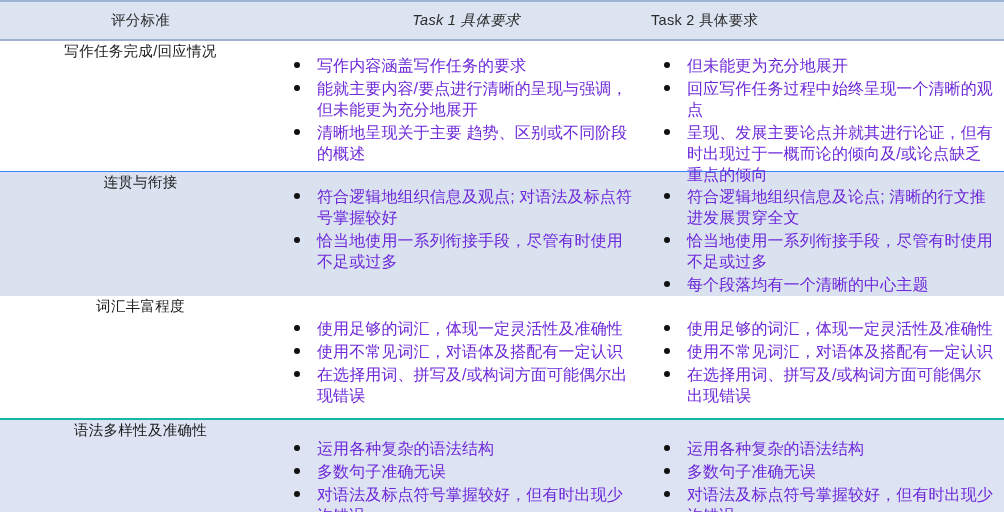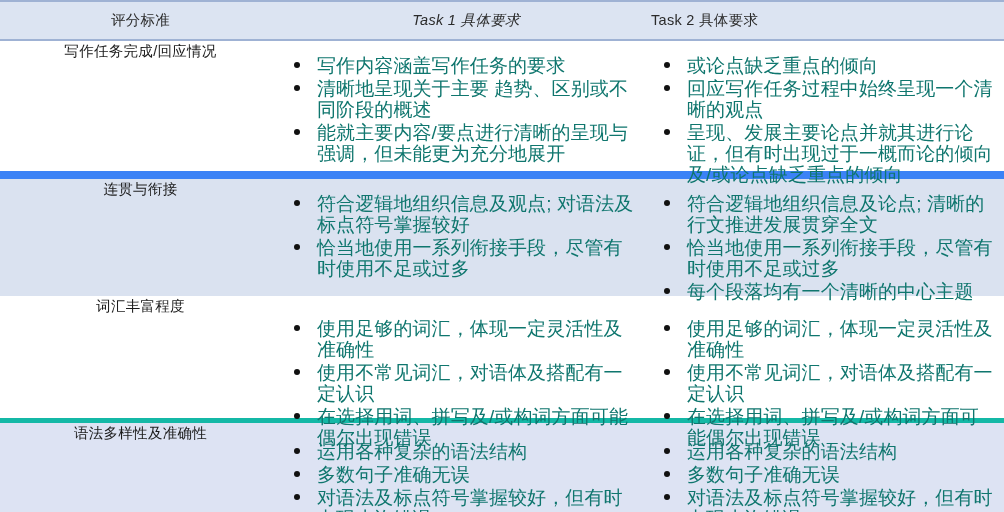--- a/index.html
+++ b/index.html
@@ -46,23 +46,23 @@
   .data-row {
     display: flex;
     box-sizing: border-box;
     align-items: flex-start;
   }
   .row-white { background: #ffffff; }
   .row-tint  { background: #dae2f0; }
   .row-tint2 { background: #dde3f3; }
 
   .row-1 { flex: 0 0 130px; height: 130px; }
-  .row-2 { flex: 0 0 125px; height: 125px; border-top: 8px solid #3b82f6; }
+  .row-2 { flex: 0 0 125px; height: 125px; border-top: 1px solid #3b82f6; }
   .row-3 { flex: 0 0 122px; height: 122px; border-radius: 30px; }
-  .row-4 { flex: 0 0 94px;  height: 94px;  border-top: 5px solid #14b8a6; }
+  .row-4 { flex: 0 0 94px;  height: 94px;  border-top: 2px solid #14b8a6; }
 
   
   .col-criteria {
     flex: 0 0 281px;
     width: 281px;
     display: flex;
     align-items: center;
     justify-content: center;
     box-sizing: border-box;
     padding: 0 10px;
@@ -90,23 +90,23 @@
 
   
   ul.bullets {
     list-style: none;
     margin: 0;
     padding: 0;
   }
   ul.bullets > li {
     position: relative;
     padding-left: 28px;
-    font-size: 19px;
+    font-size: 16px;
     line-height: 21px;
-    color: #0f766e;
+    color: #6d28d9;
     margin-bottom: 2px;
     letter-spacing: 0.1px;
     text-align: left;
   }
   ul.bullets > li::before {
     content: "";
     position: absolute;
     left: 5px;
     top: 7px;
     width: 6px;
@@ -132,27 +132,27 @@
     </div>
   </div>
 
   <div class="data-row row-1 row-white">
     <div class="col-criteria">
       <span class="criteria-label">写作任务完成/回应情况</span>
     </div>
     <div class="col-task1">
       <ul class="bullets">
         <li>写作内容涵盖写作任务的要求</li>
+        <li>能就主要内容/要点进行清晰的呈现与强调，但未能更为充分地展开</li>
         <li>清晰地呈现关于主要 趋势、区别或不同阶段的概述</li>
-        <li>能就主要内容/要点进行清晰的呈现与强调，但未能更为充分地展开</li>
       </ul>
     </div>
     <div class="col-task2">
       <ul class="bullets">
-        <li>或论点缺乏重点的倾向</li>
+        <li>但未能更为充分地展开</li>
         <li>回应写作任务过程中始终呈现一个清晰的观点</li>
         <li>呈现、发展主要论点并就其进行论证，但有时出现过于一概而论的倾向及/或论点缺乏重点的倾向</li>
       </ul>
     </div>
   </div>
 
   <div class="data-row row-2 row-tint">
     <div class="col-criteria">
       <span class="criteria-label">连贯与衔接</span>
     </div>

